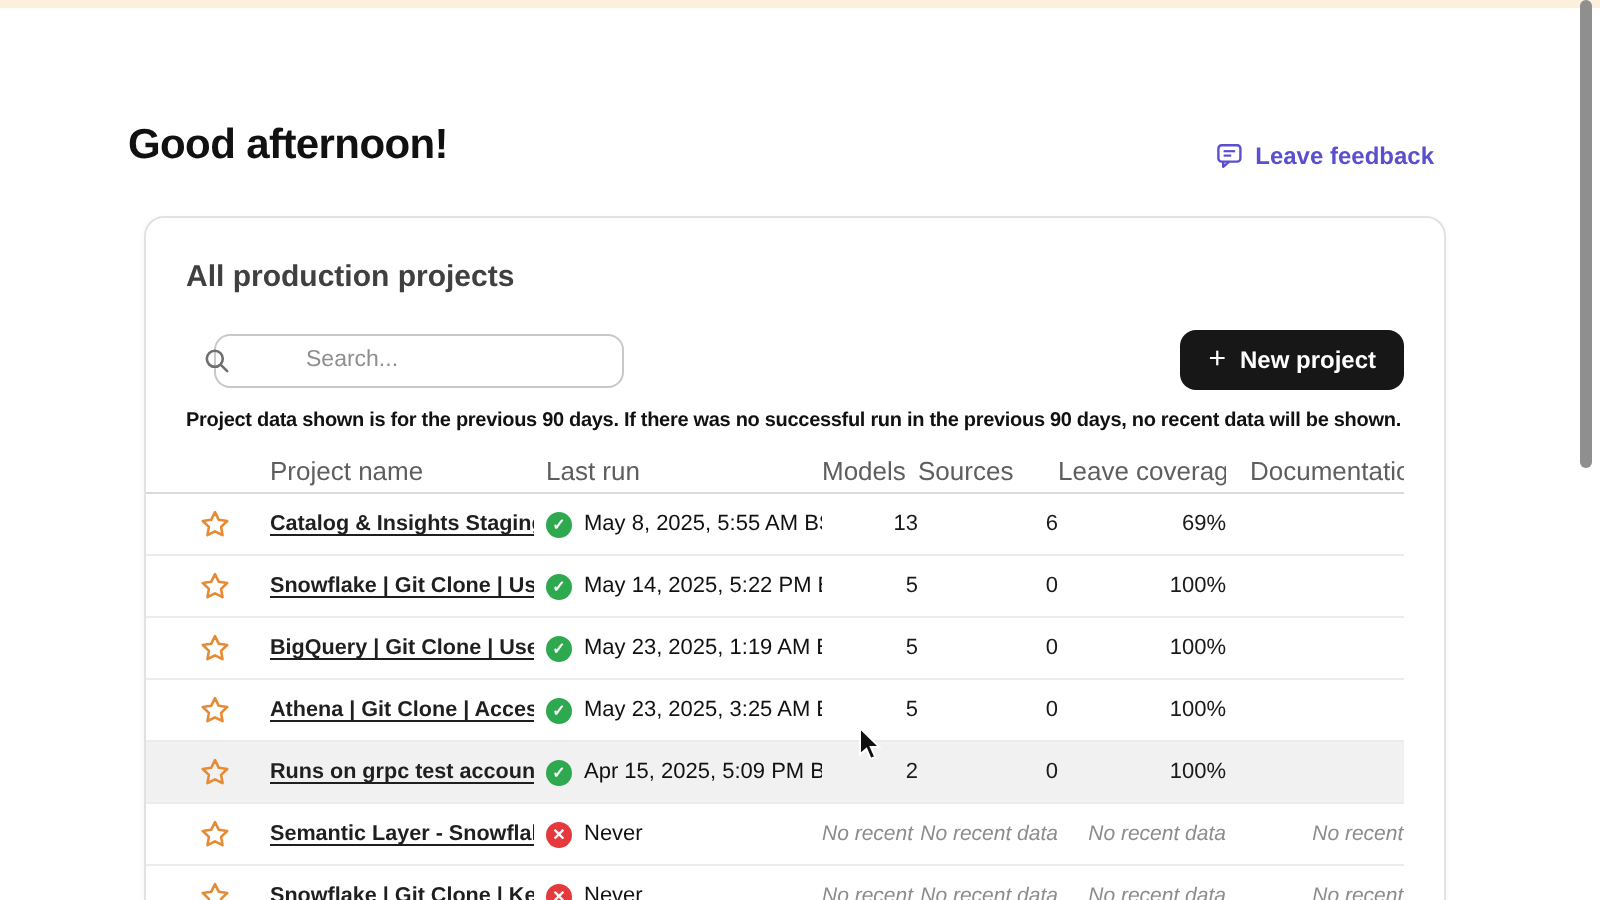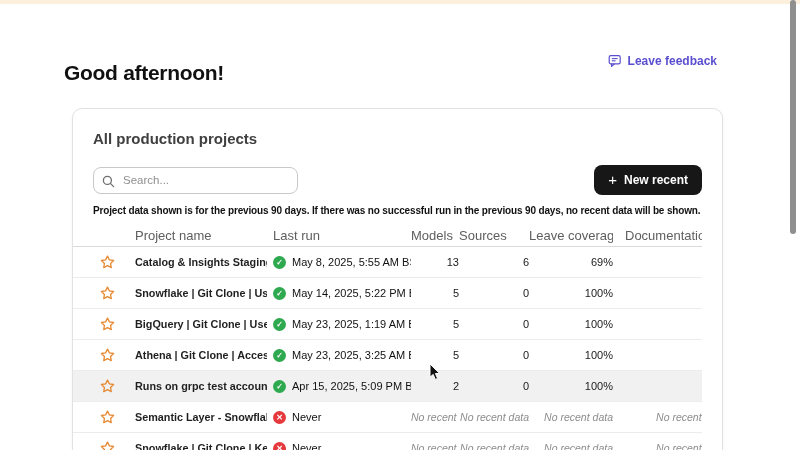--- a/index.html
+++ b/index.html
@@ -4,35 +4,35 @@
 <style>
   * { margin:0; padding:0; box-sizing:border-box; }
   html,body { width:800px; height:450px; overflow:hidden; background:#fff;
     font-family:"Liberation Sans", sans-serif; color:#1a1a1a; position:relative; }
 
   .top-strip { position:absolute; top:0; left:0; width:800px; height:4px; background:#fcefdc; }
 
   .greeting { position:absolute; left:64px; top:61px; font-size:21px; font-weight:700;
     letter-spacing:-0.3px; color:#111; }
 
-  .feedback { position:absolute; top:54px; right:83px; display:flex; align-items:center; gap:6px;
+  .feedback { position:absolute; top:71px; right:83px; display:flex; align-items:center; gap:6px;
     color:#5A4FCF; font-size:12px; font-weight:700; text-decoration:none; cursor:pointer; }
   .feedback svg { display:block; }
 
   .card { position:absolute; left:72px; top:108px; width:651px; height:390px;
     background:#fff; border:1px solid #e2e2e2; border-radius:10px;
     box-shadow:0 1px 3px rgba(0,0,0,0.05); overflow:hidden; }
 
   .card-title { margin:21px 20px 0 20px; font-size:15px; font-weight:700; color:#404040; }
 
   .search-row { margin:18px 20px 0 20px; display:flex; justify-content:space-between; align-items:center; }
   .search-box { position:relative; width:205px; }
   .search-box input { width:205px; height:27px; border:1px solid #c8c8c8; border-radius:8px;
-    padding:0 8px 0 29px; font-size:11.5px; color:#333; outline:none;
-    font-family:"Liberation Sans", sans-serif; }
+    padding:0 8px 0 45px; font-size:11.5px; color:#333; outline:none;
+    font-family:"Liberation Sans", sans-serif;margin-left:14px; }
   .search-box input::placeholder { color:#8f8f8f; }
   .search-icon { position:absolute; left:9px; top:7px; }
 
   .new-project-btn { height:30px; background:#171717; color:#fff; border:none; border-radius:8px;
     display:flex; align-items:center; gap:7px; padding:0 14px; font-size:12px; font-weight:700;
     cursor:pointer; font-family:"Liberation Sans", sans-serif; }
   .plus-icon { font-size:15px; font-weight:400; line-height:1; margin-top:-1px; }
 
   .notice { margin:10px 20px 0 20px; font-size:10px; font-weight:700; color:#111;
     letter-spacing:-0.15px; white-space:nowrap; overflow:hidden; }
@@ -97,21 +97,21 @@
       <span class="search-icon">
         <svg width="13" height="13" viewBox="0 0 13 13" fill="none">
           <circle cx="5.4" cy="5.4" r="4" stroke="#6f6f6f" stroke-width="1.3"></circle>
           <line x1="8.4" y1="8.4" x2="11.6" y2="11.6" stroke="#6f6f6f" stroke-width="1.3" stroke-linecap="round"></line>
         </svg>
       </span>
       <input type="text" placeholder="Search..." style="">
     </div>
     <button class="new-project-btn">
       <span class="plus-icon">+</span>
-      <span>New recent</span>
+      <span>New project</span>
     </button>
   </div>
 
   <p class="notice">Project data shown is for the previous 90 days. If there was no successful run in the previous 90 days, no recent data will be shown.</p>
 
   <div class="table-wrap">
     <div class="thead">
       <div class="th c0"></div>
     <div class="th c1">Project name</div>
         <div class="th c2">Last run</div>

